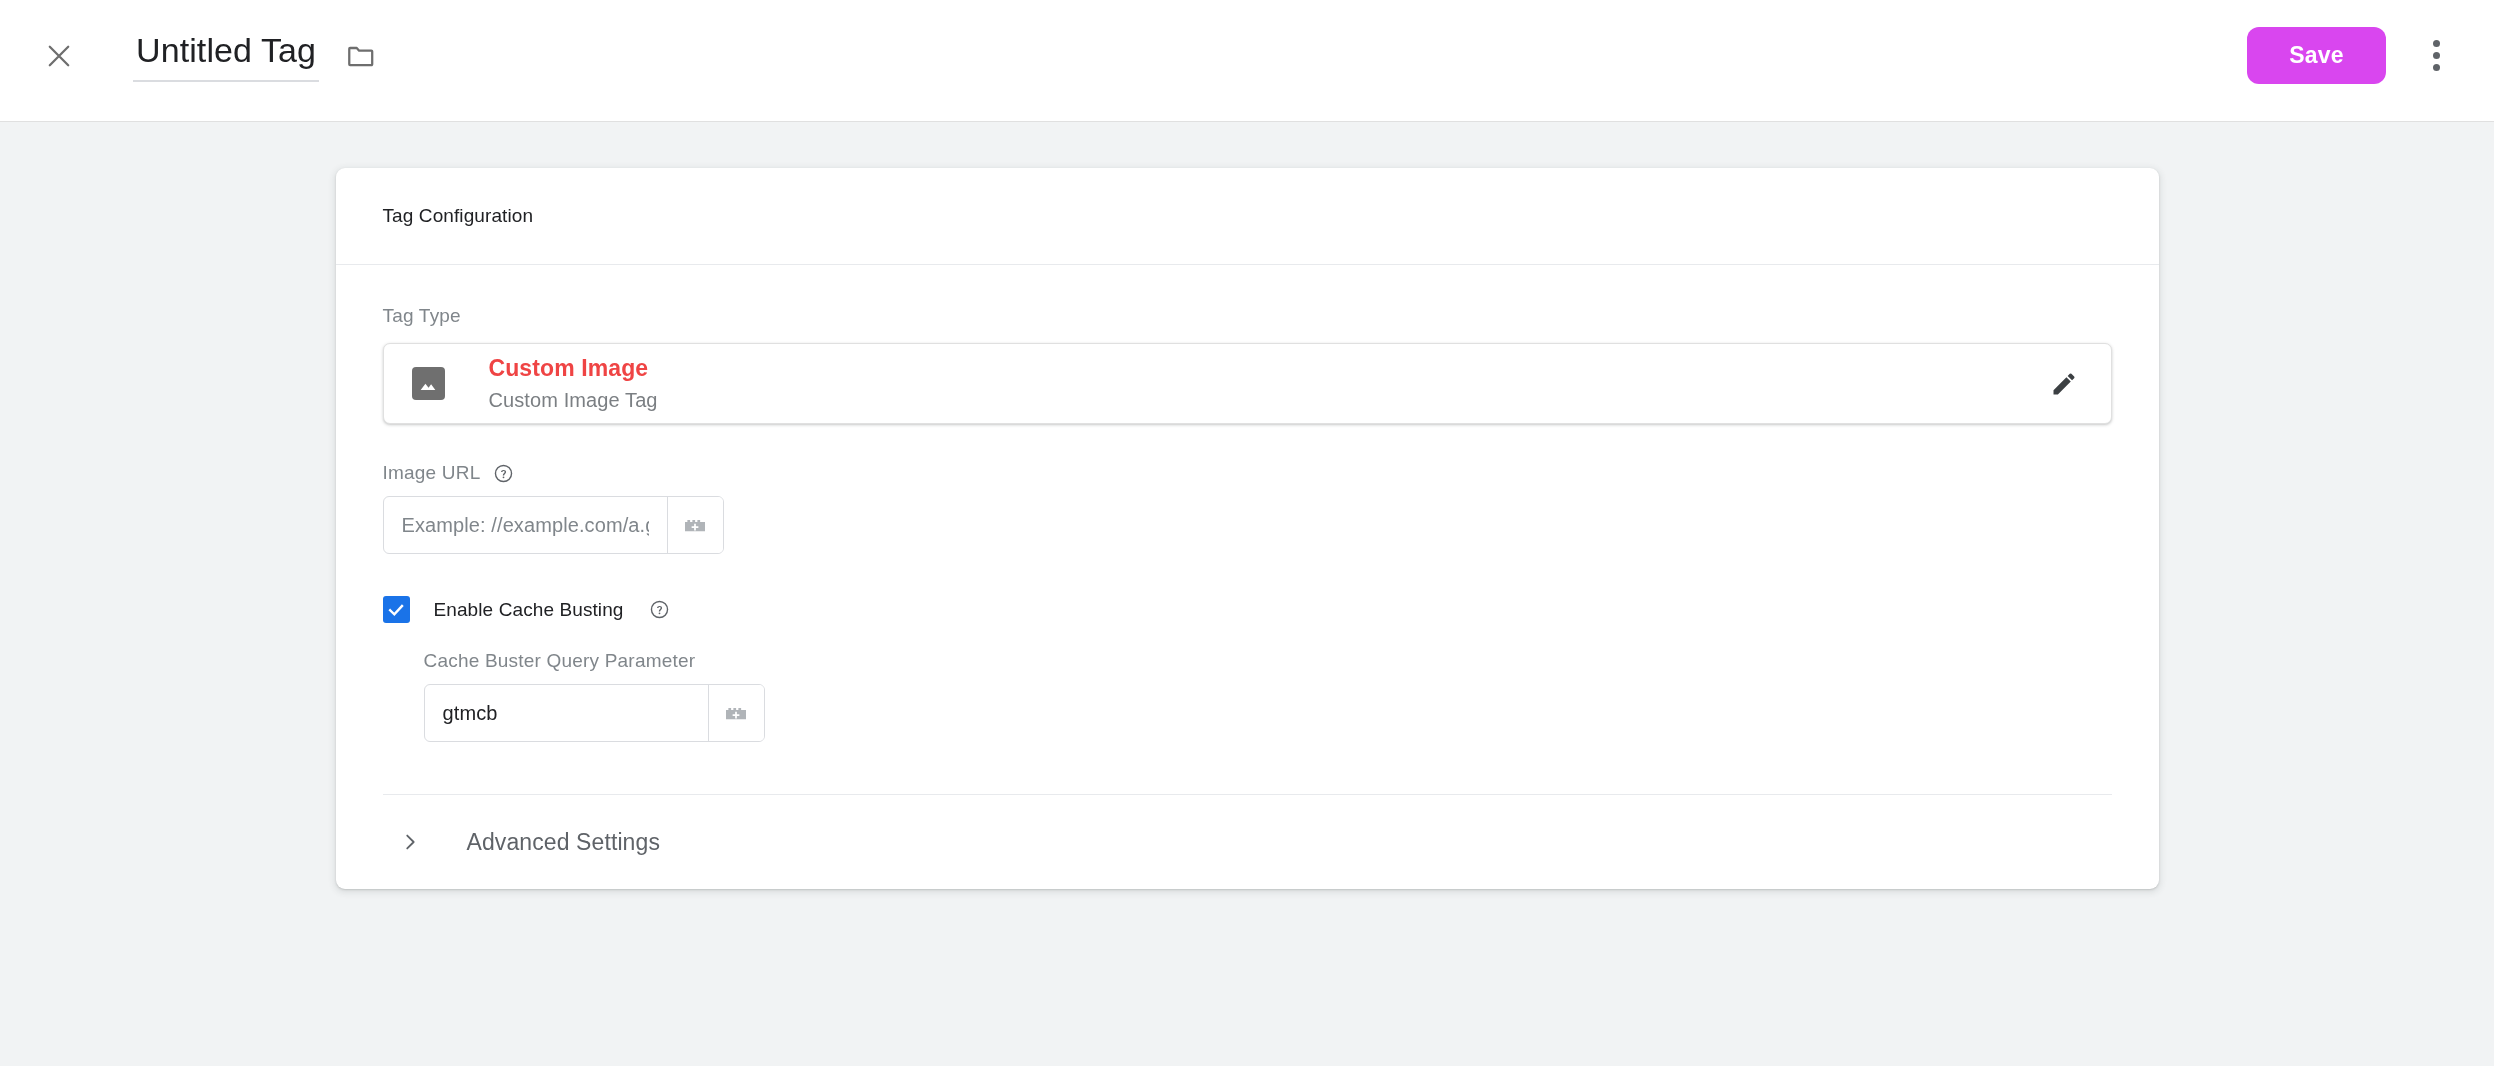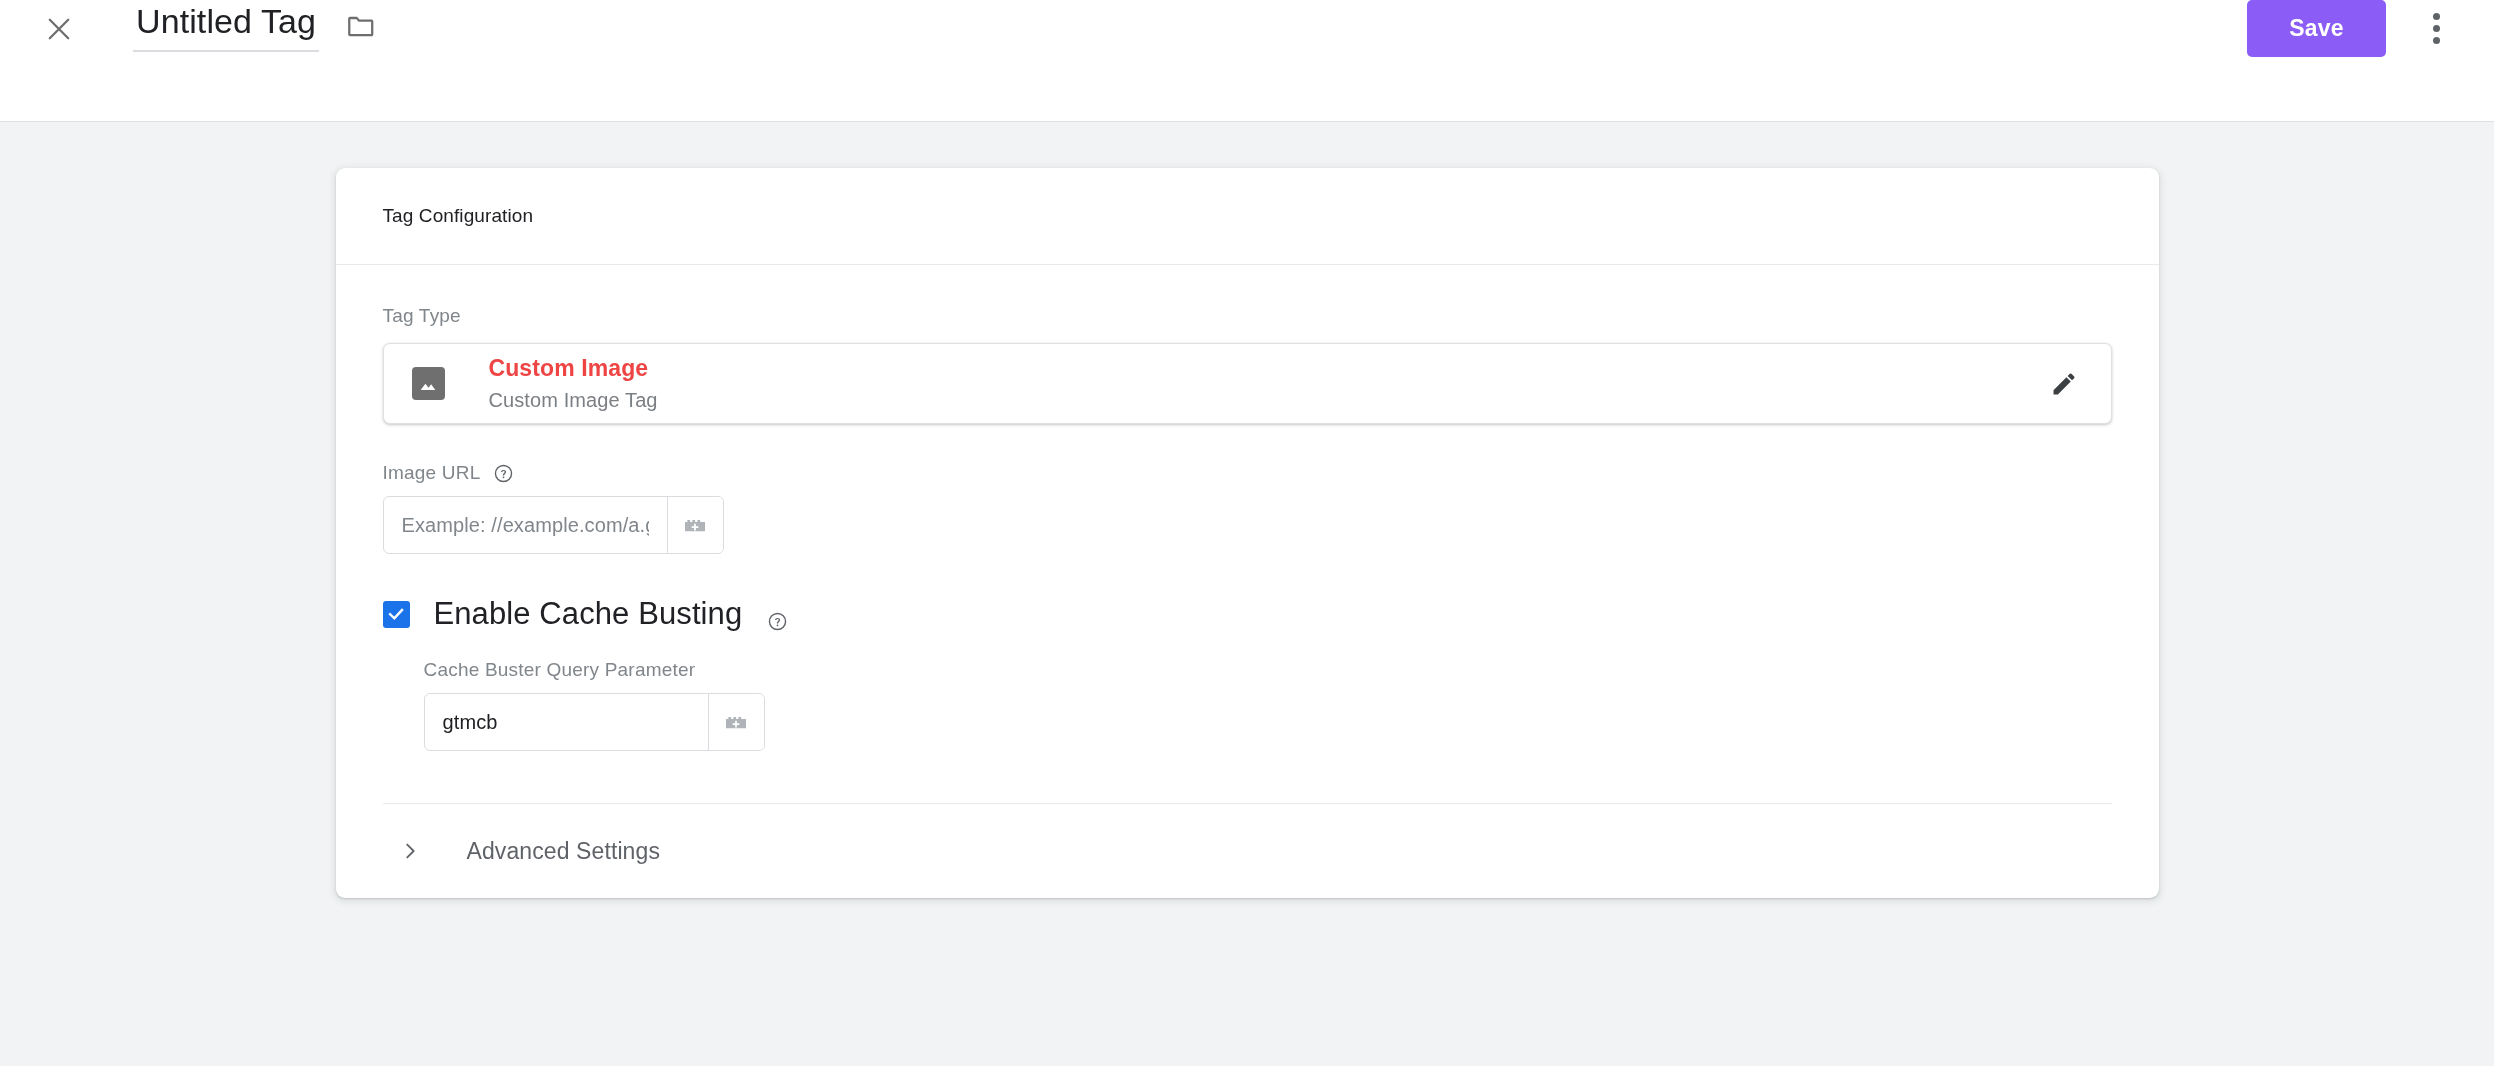--- a/index.html
+++ b/index.html
@@ -13,21 +13,21 @@
     overflow: hidden;
   }
 
   
   .app-header {
     position: relative;
     height: 122px;
     background: #ffffff;
     border-bottom: 1px solid #e0e0e0;
     display: flex;
-    align-items: flex-start;
+    align-items: center;
     padding: 0 30px 10px 24px;
   }
   .close-btn {
     width: 58px; height: 58px;
     display: flex; align-items: center; justify-content: center;
     border-radius: 50%;
     cursor: pointer;
     flex: 0 0 auto;
     margin-left: 6px;
   }
@@ -49,24 +49,24 @@
     min-width: 150px;
     outline: none;
     cursor: text;
     white-space: nowrap;
   }
   .folder-icon { cursor: pointer; display: flex; align-items: center; }
 
   .header-spacer { flex: 1 1 auto; }
 
   .save-button {
-    background: #8b5cf6;
+    background: #d946ef;
     color: #ffffff;
     border: none;
-    border-radius: 5px;
+    border-radius: 12px;
     height: 57px;
     min-width: 139px;
     padding: 0 28px;
     font-size: 23px;
     font-weight: bold;
     font-family: "Liberation Sans", sans-serif;
     letter-spacing: .2px;
     cursor: pointer;
   }
 
@@ -215,24 +215,24 @@
   }
   .cbox {
     width: 27px; height: 27px;
     border-radius: 3px;
     background: #1a73e8;
     display: flex; align-items: center; justify-content: center;
     cursor: pointer;
     flex: 0 0 auto;
   }
   .checkbox-label {
-    font-size: 31px;
+    font-size: 19px;
     color: #202124;
     letter-spacing: .1px;
-    display: flex; align-items: flex-end; gap: 25px;
+    display: flex; align-items: flex-start; gap: 25px;
     cursor: pointer;
   }
 
   .nested-block { margin-left: 41px; margin-top: 27px; }
   .nested-block .field-label { font-size: 19px; color: #80868b; }
 
   
   .card-divider {
     height: 1px;
     background: #e8eaed;

